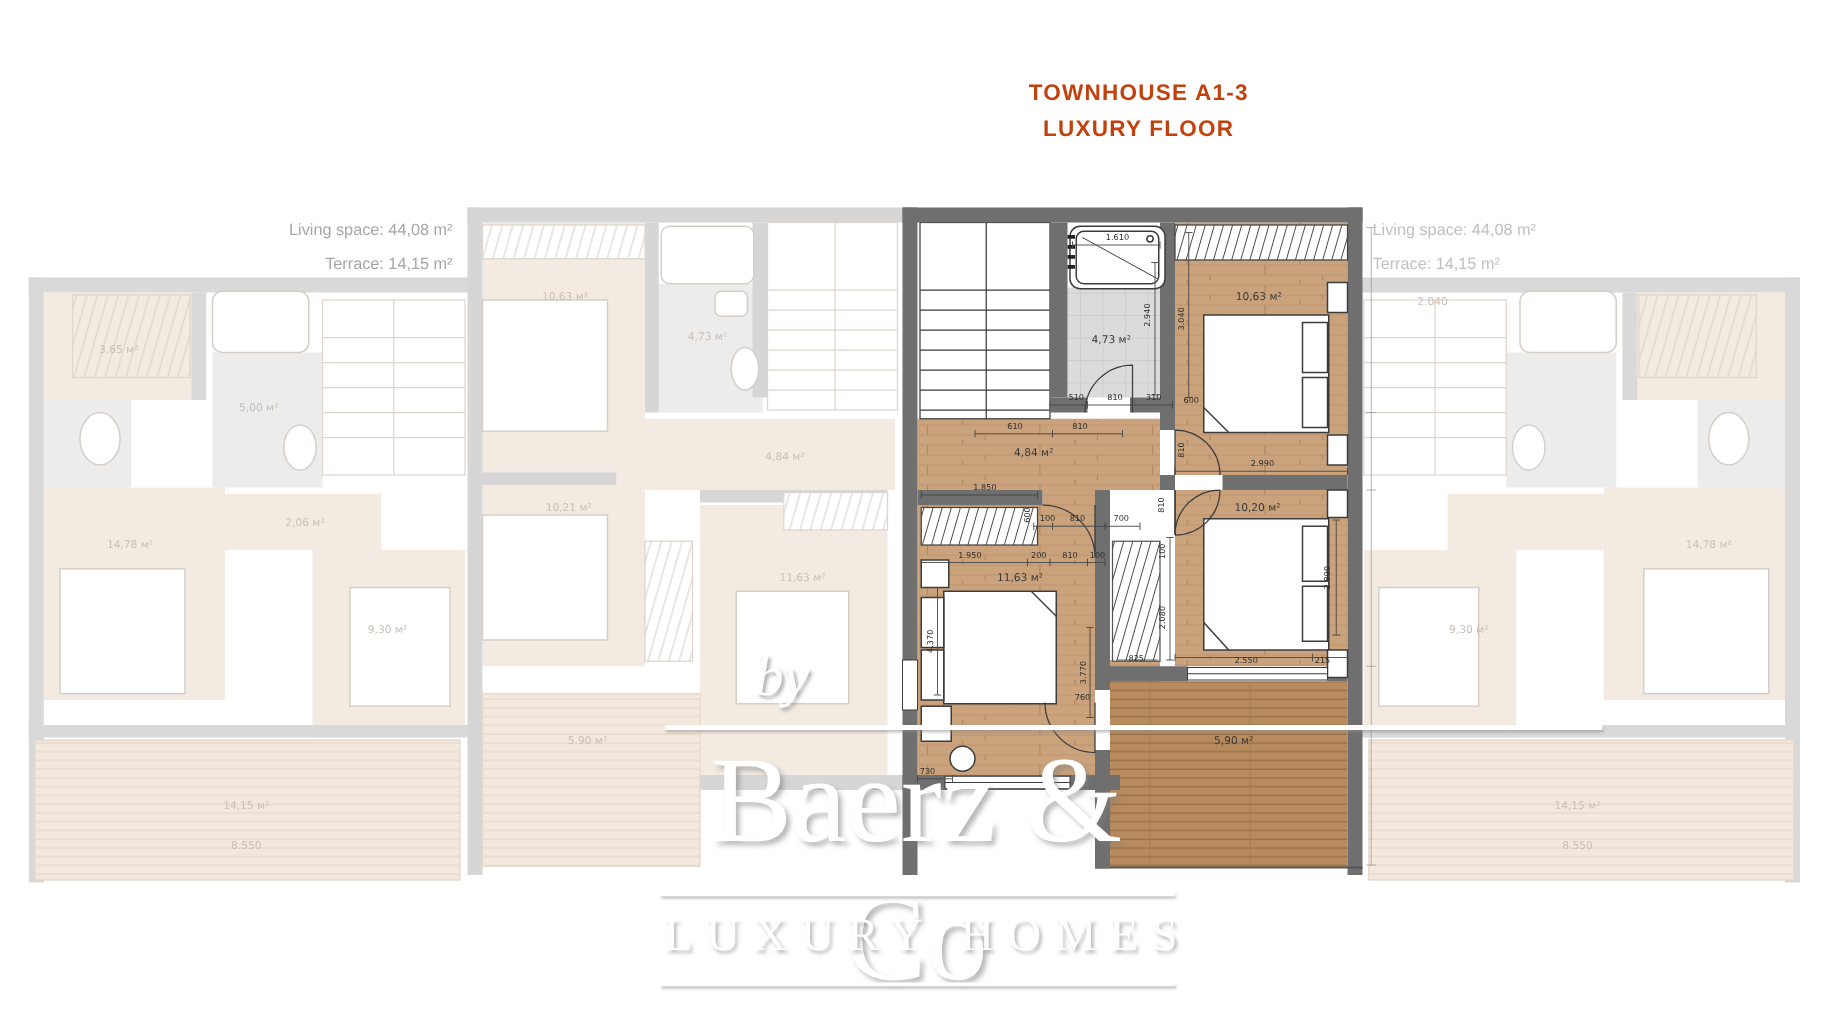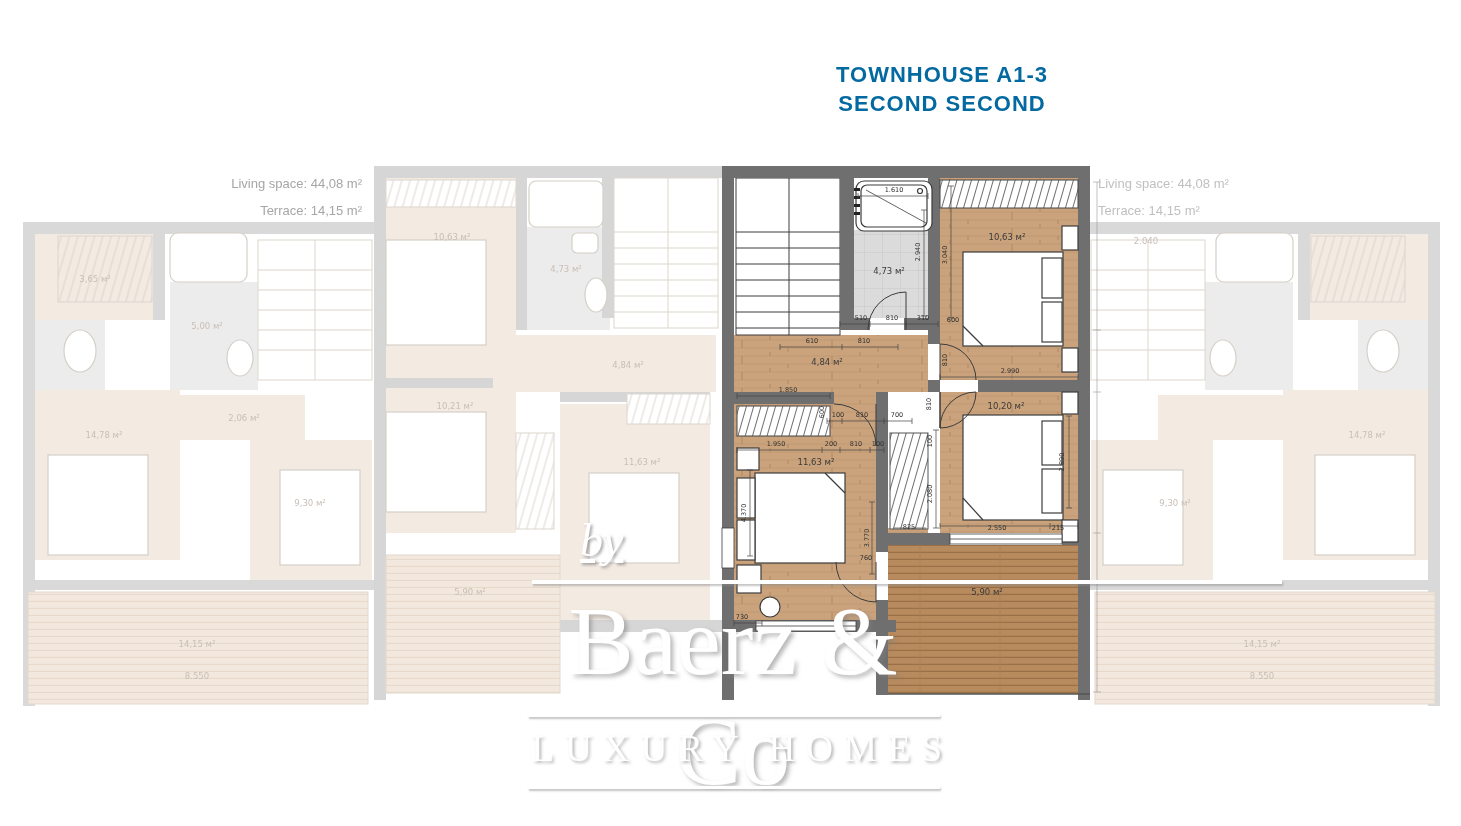--- a/index.html
+++ b/index.html
@@ -1,30 +1,30 @@
 <!DOCTYPE html>
 <html><head>
 <meta charset="utf-8">
 <style>
   html,body{margin:0;padding:0;background:#fff;}
   .canvas{position:relative;width:1461px;height:826px;background:#ffffff;overflow:hidden;
           font-family:"Liberation Sans",sans-serif;}
-  .title{position:absolute;left:742px;top:60px;width:400px;text-align:center;
-         font-weight:bold;font-size:22px;line-height:29px;letter-spacing:1px;color:#0369a1;}
+  .title{position:absolute;left:711px;top:60px;width:400px;text-align:center;
+         font-weight:bold;font-size:18px;line-height:29px;letter-spacing:1px;color:#c2410c;}
   .stats{position:absolute;top:170px;font-size:13px;line-height:27px;color:#a6a6a6;}
   .stats.left{left:130px;width:232px;text-align:right;}
   .stats.right{left:1098px;width:260px;text-align:left;color:#c0c0c0;}
   svg{position:absolute;left:0;top:0;}
   .dim{font:6.5px "DejaVu Sans",sans-serif;fill:#2e2e2e;text-anchor:middle;}
   .room{font:8.5px "DejaVu Sans",sans-serif;fill:#3a3a3a;text-anchor:middle;}
   .froom{font:8.5px "DejaVu Sans",sans-serif;fill:#c9bfb6;text-anchor:middle;}
   
   .wm{position:absolute;color:#fff;}
-  .wm-by{left:580px;top:514px;font:italic 46px "Liberation Serif",serif;
-         text-shadow:2px 2px 3px rgba(125,125,125,.65);text-decoration:underline;}
+  .wm-by{left:604px;top:514px;font:italic 46px "Liberation Serif",serif;
+         text-shadow:2px 2px 3px rgba(125,125,125,.65);}
   .wm-rule{position:absolute;background:#fff;box-shadow:1px 2px 2px rgba(140,140,140,.5);}
   .wm-rule.r1{left:532px;top:580px;width:750px;height:4px;}
   .wm-rule.r2{left:528px;top:714px;width:412px;height:3px;}
   .wm-rule.r3{left:528px;top:786px;width:412px;height:3px;}
   .wm-brand{left:508px;top:586px;width:450px;text-align:center;
             font:98px "Liberation Serif",serif;line-height:110px;
             text-shadow:3px 3px 4px rgba(125,125,125,.55);}
   .wm-tagline{left:513px;top:727px;width:440px;text-align:right;
               font:37px "Liberation Serif",serif;letter-spacing:11px;
               text-shadow:2px 2px 3px rgba(125,125,125,.55);}
@@ -357,21 +357,21 @@
         <text x="866" y="560" class="dim">760</text>
         <text x="909" y="529" class="dim">825</text>
         <text x="997" y="530" class="dim">2.550</text>
         <text x="1058" y="530" class="dim">215</text>
         <text x="742" y="619" class="dim">730</text>
       </g>
   </svg>
 
   <div class="title">
     <div>TOWNHOUSE A1-3</div>
-    <div>SECOND SECOND</div>
+    <div>LUXURY FLOOR</div>
   </div>
 
   <div class="stats left">
     <div>Living space: 44,08 m²</div>
     <div>Terrace: 14,15 m²</div>
   </div>
 
   <div class="stats right">
     <div>Living space: 44,08 m²</div>
     <div>Terrace: 14,15 m²</div>

